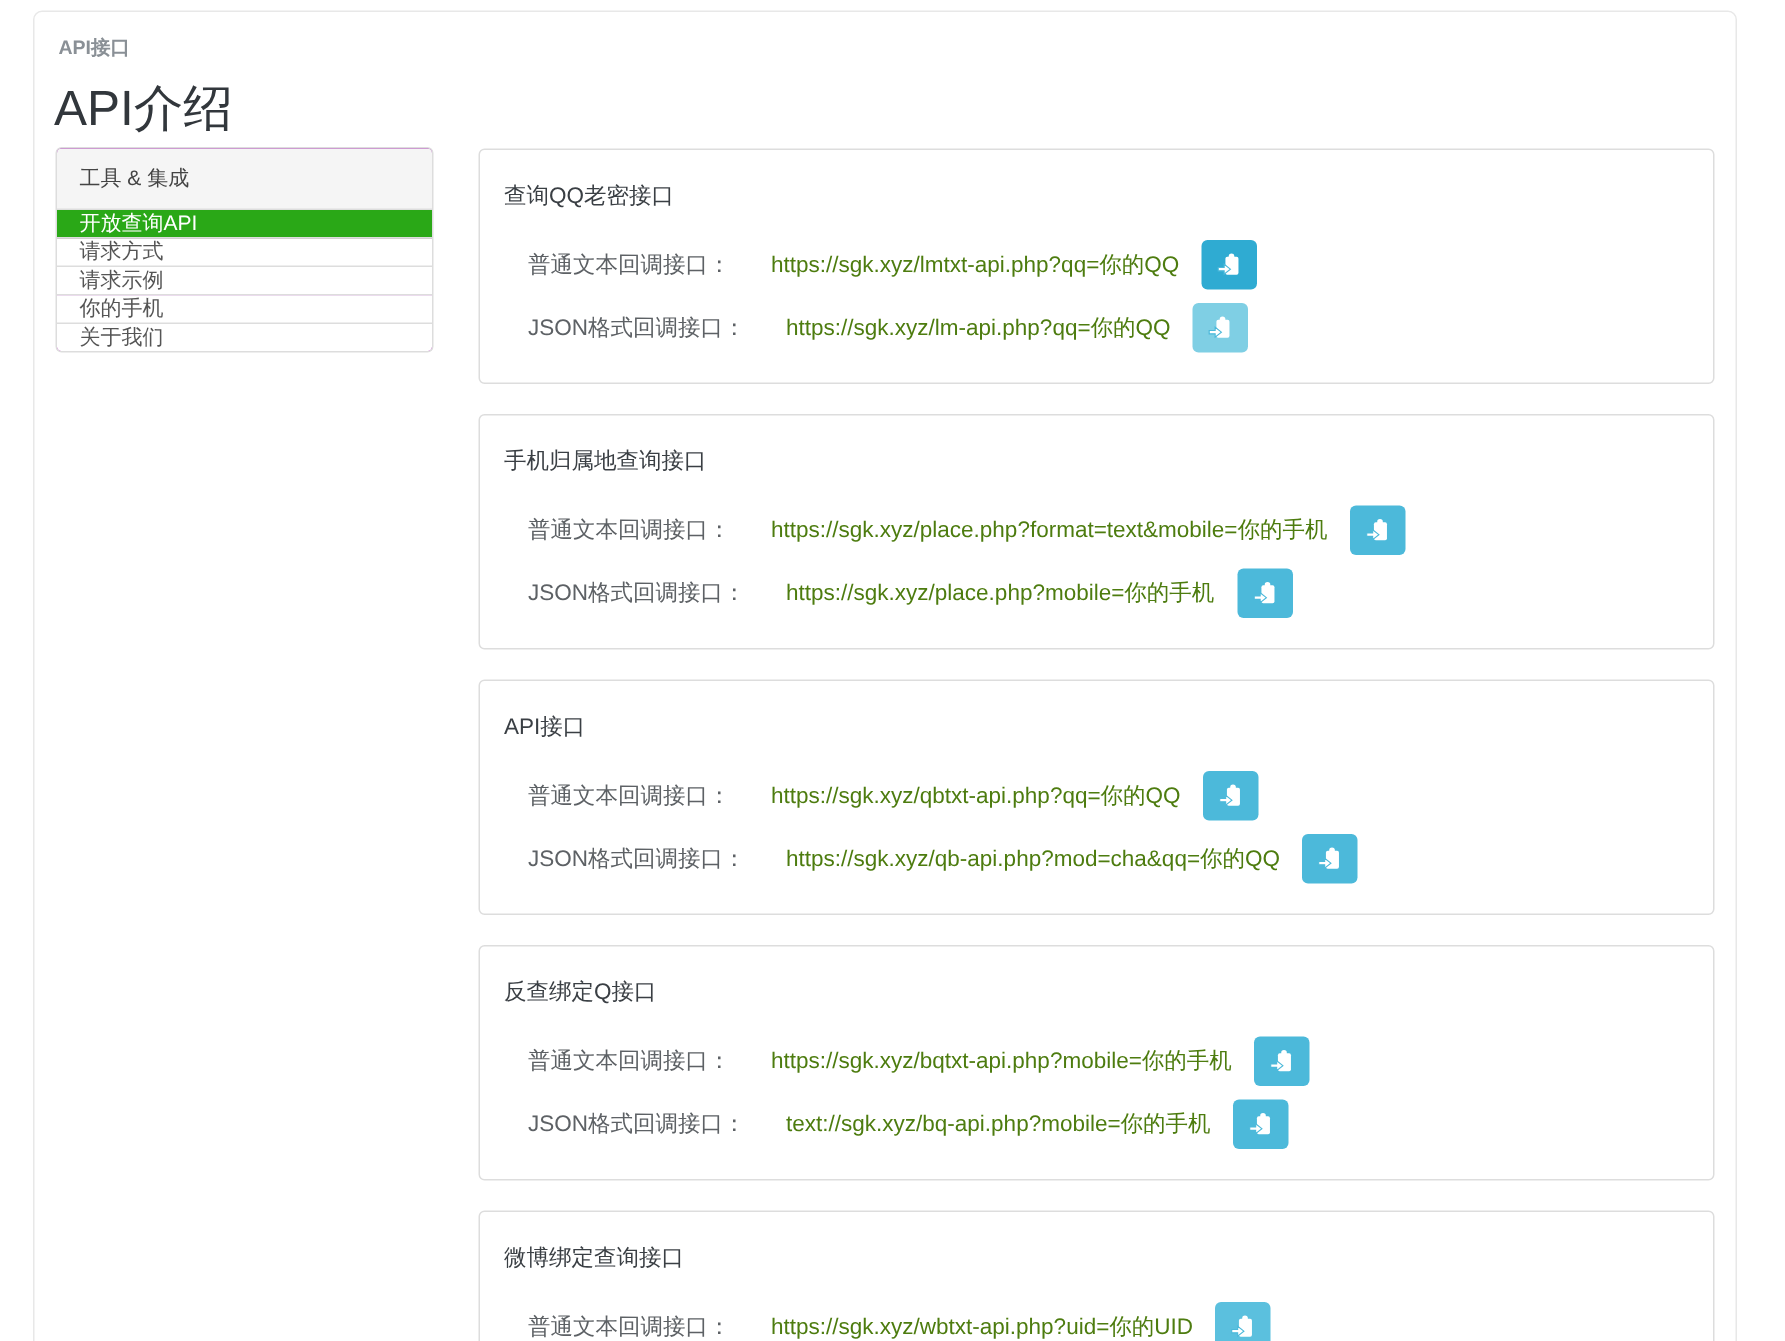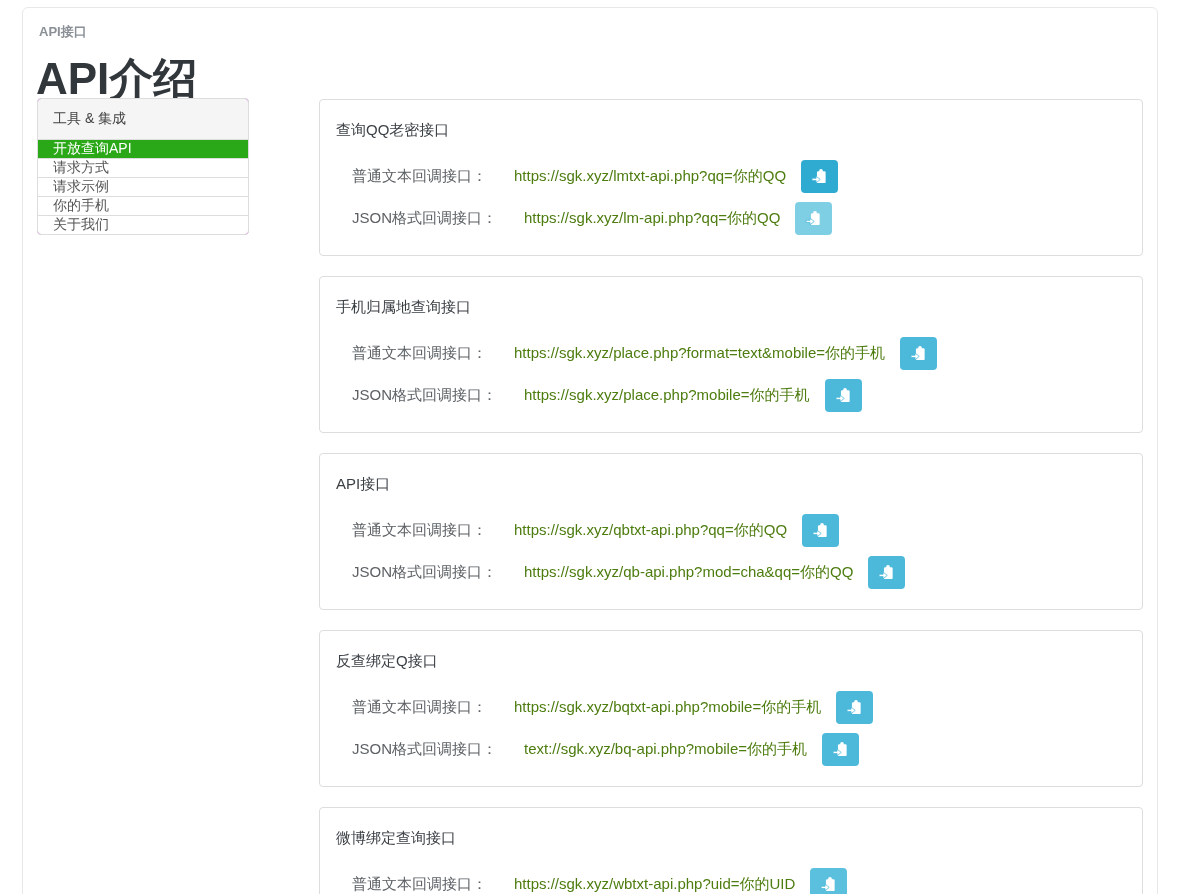--- a/index.html
+++ b/index.html
@@ -18,25 +18,25 @@
     border-radius: 6px;
     box-sizing: border-box;
   }
   .breadcrumb {
     position: absolute; left: 16px; top: 15px;
     font-size: 13px; font-weight: bold; color: #8a9096;
   }
   .page-title {
     position: absolute; left: 13px; top: 42px;
     margin: 0;
-    font-size: 44px; font-weight: 700; color: #32373c;
+    font-size: 33px; font-weight: 400; color: #32373c;
   }
   .sidebar {
     position: absolute; left: 14px; top: 90px;
-    width: 212px;
+    width: 252px;
     border: 1px solid #ddd; border-radius: 4px;
     background: #a21caf; overflow: hidden;
     box-sizing: border-box;
   }
   .sidebar-header {
     padding: 11px 15px;
     background: #f5f5f5;
     color: #444; font-size: 14px;
     border-bottom: 1px solid #ddd;
   }

